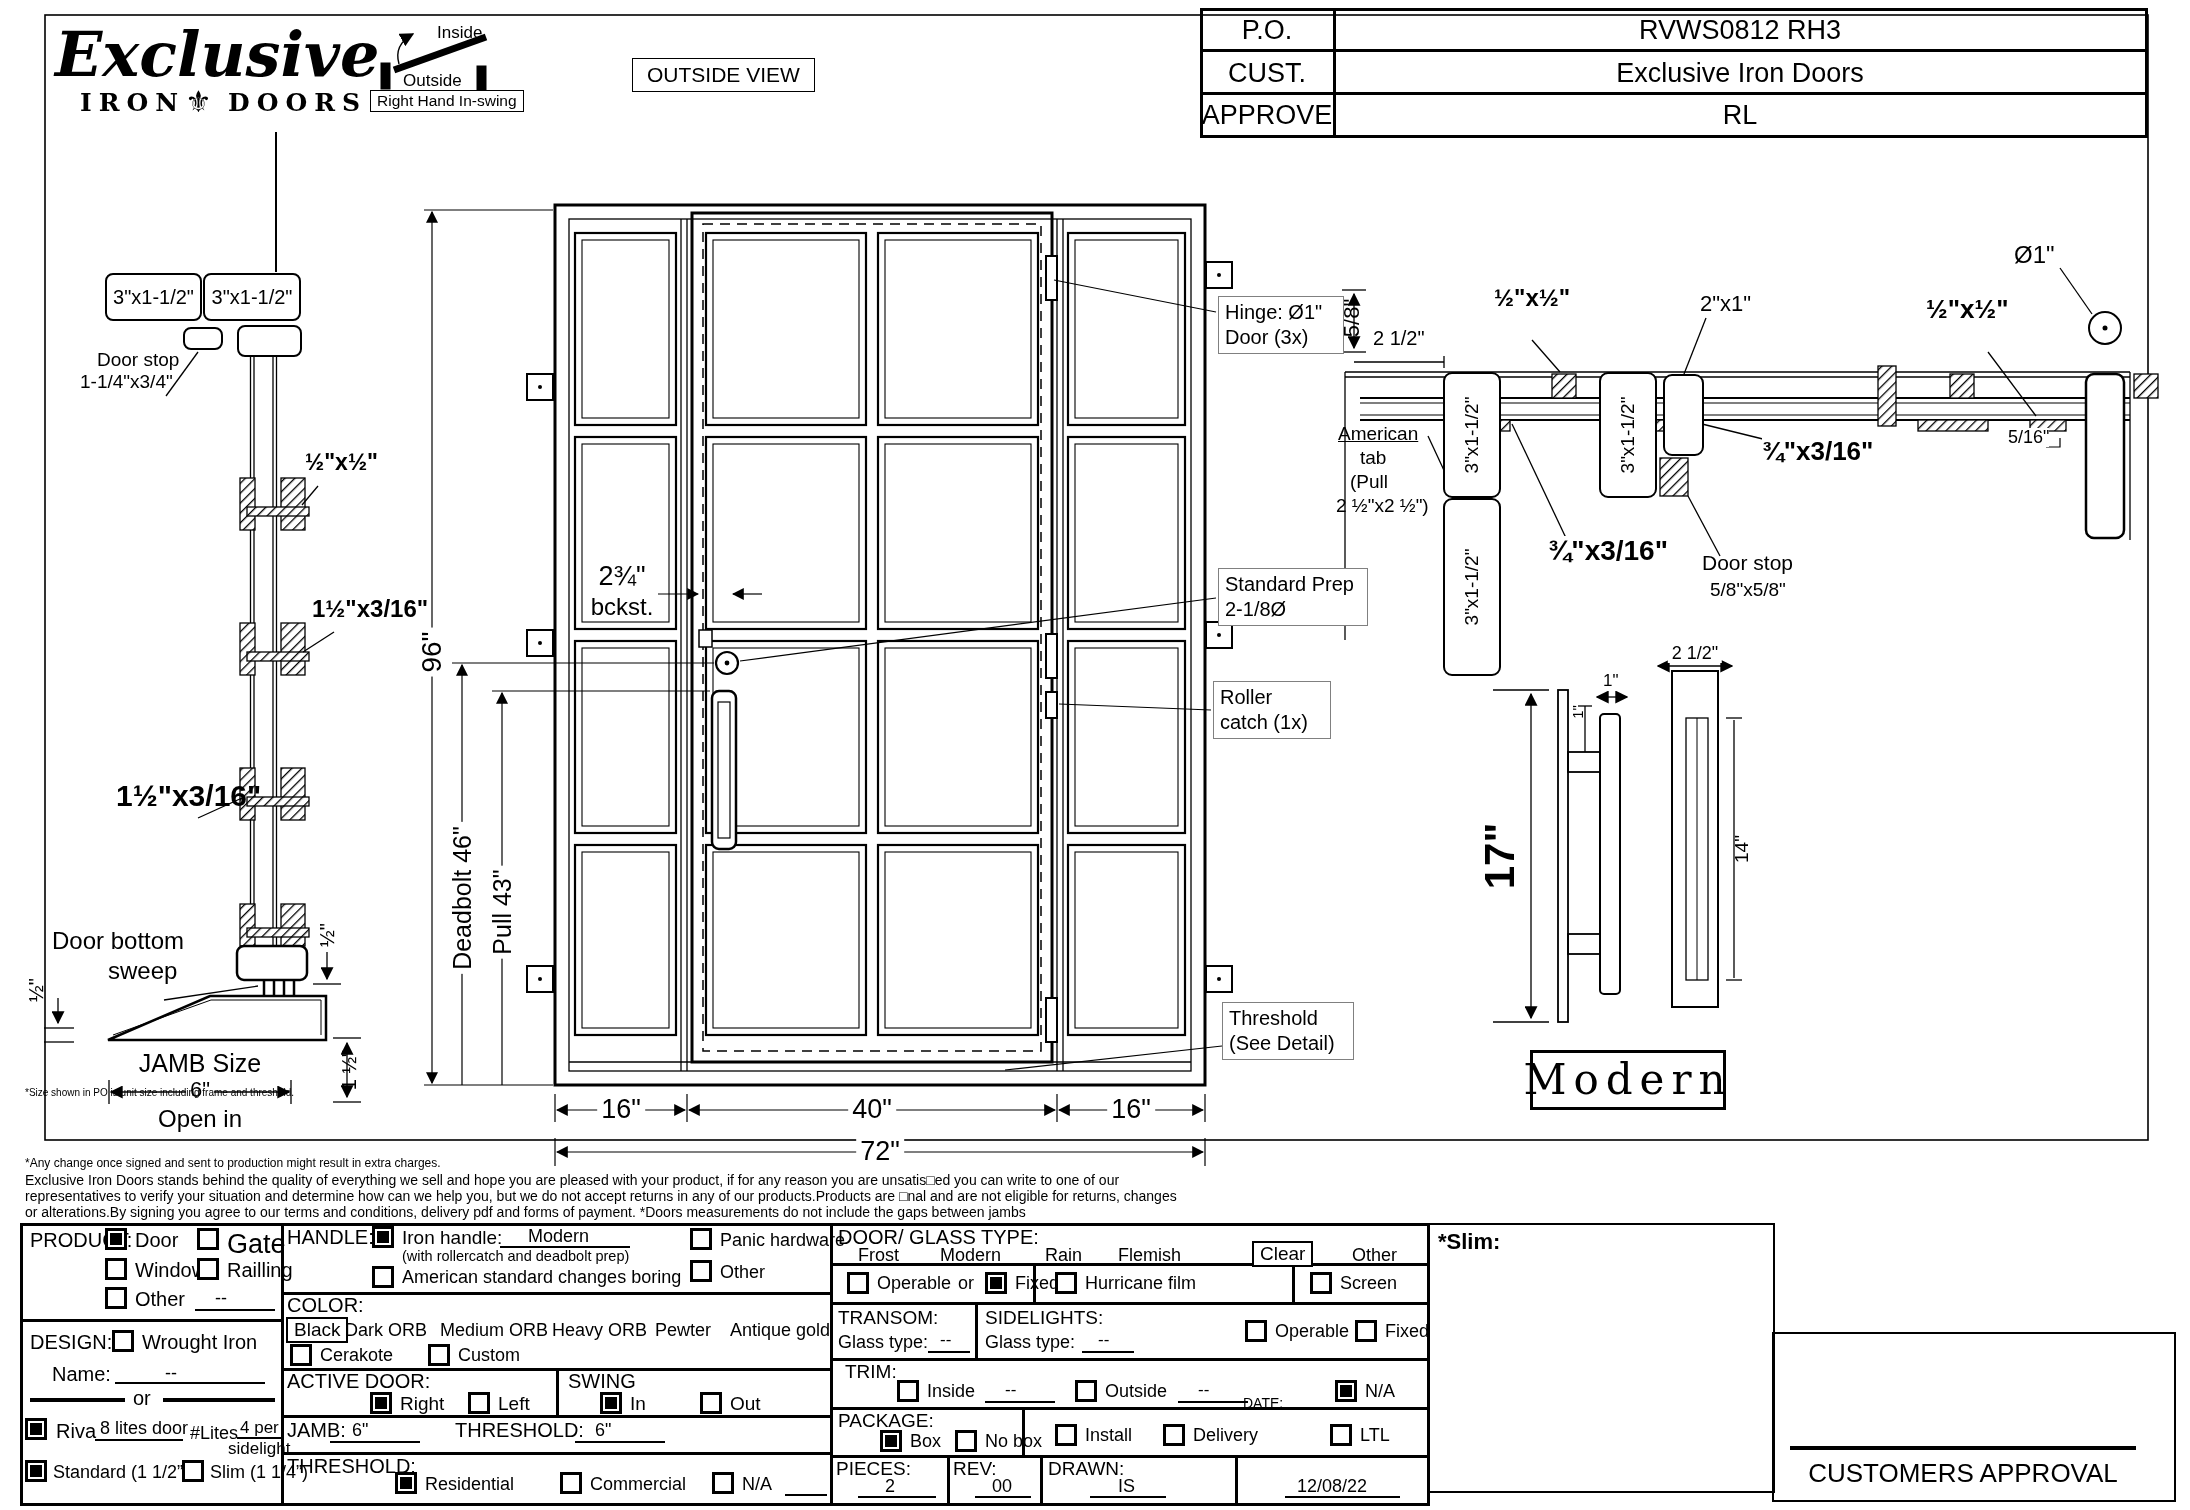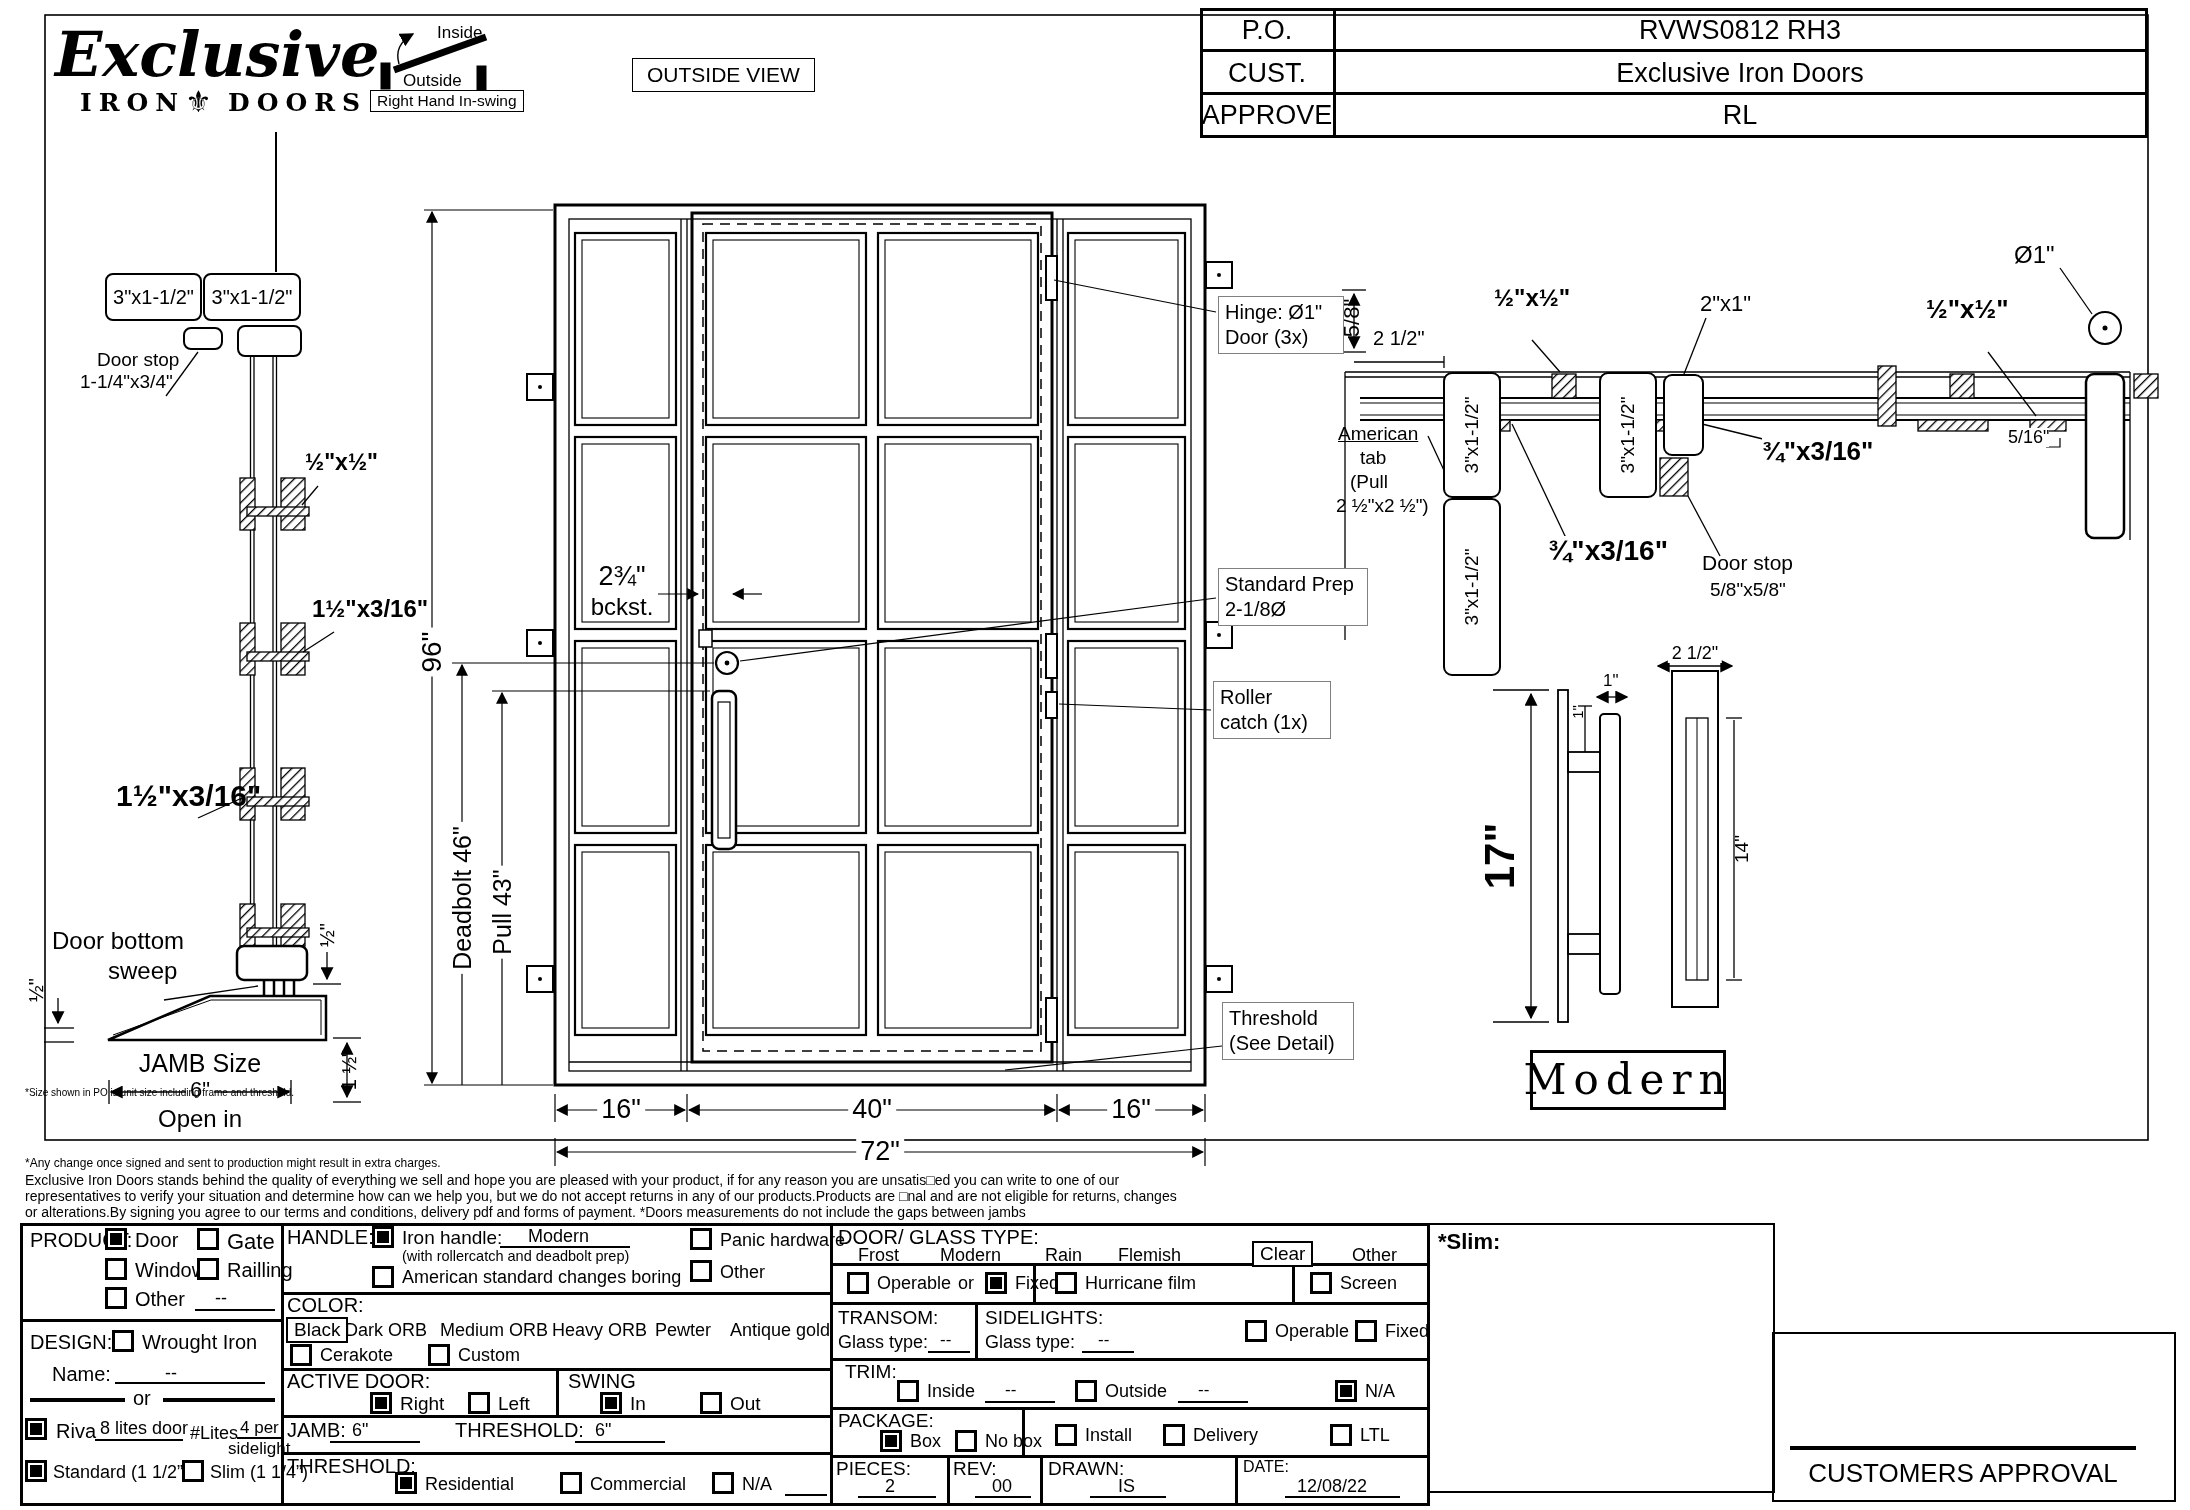--- a/index.html
+++ b/index.html
@@ -382,21 +382,21 @@
 <div class="vdiv" style="left:947px;top:1455px;width:3px;height:51px"></div>
 <div class="vdiv" style="left:1040px;top:1455px;width:3px;height:51px"></div>
 <div class="vdiv" style="left:1235px;top:1455px;width:3px;height:51px"></div>
 <div class="box" style="left:1427px;top:1223px;width:348px;height:270px;border-width:2.5px"></div>
 <div class="box" style="left:1772px;top:1332px;width:404px;height:170px;border-width:2.5px"></div>
 
 <div class="t" style="left:30px;top:1230px;font-size:20px">PRODUCT:</div>
 <span class="cb on" style="left:105px;top:1228px"></span>
 <div class="t" style="left:135px;top:1230px;font-size:20px">Door</div>
 <span class="cb" style="left:197px;top:1228px"></span>
-<div class="t" style="left:227px;top:1230px;font-size:22px">Gate</div>
+<div class="t" style="left:227px;top:1230px;font-size:27px">Gate</div>
 <span class="cb" style="left:105px;top:1258px"></span>
 <div class="t" style="left:135px;top:1260px;font-size:20px">Window</div>
 <span class="cb" style="left:197px;top:1258px"></span>
 <div class="t" style="left:227px;top:1260px;font-size:20px">Railling</div>
 <span class="cb" style="left:105px;top:1287px"></span>
 <div class="t" style="left:135px;top:1289px;font-size:20px">Other</div>
 <div class="t" style="left:215px;top:1289px;font-size:18px">--</div>
 <div class="ul" style="left:195px;top:1287px;width:80px;height:22px"></div>
 
 <div class="t" style="left:30px;top:1332px;font-size:20px">DESIGN:</div>
@@ -529,19 +529,19 @@
 
 <div class="t" style="left:836px;top:1459px;font-size:19px">PIECES:</div>
 <div class="t" style="left:885px;top:1477px;font-size:18px">2</div>
 <div class="ul" style="left:858px;top:1474px;width:78px;height:22px"></div>
 <div class="t" style="left:953px;top:1459px;font-size:19px">REV:</div>
 <div class="t" style="left:992px;top:1477px;font-size:18px">00</div>
 <div class="ul" style="left:975px;top:1474px;width:56px;height:22px"></div>
 <div class="t" style="left:1048px;top:1459px;font-size:19px">DRAWN:</div>
 <div class="t" style="left:1118px;top:1477px;font-size:18px">IS</div>
 <div class="ul" style="left:1090px;top:1474px;width:76px;height:22px"></div>
-<div class="t" style="left:1243px;top:1459px;font-size:16px">DATE:</div>
+<div class="t" style="left:1243px;top:1396px;font-size:14px">DATE:</div>
 <div class="t" style="left:1297px;top:1477px;font-size:18px">12/08/22</div>
 <div class="ul" style="left:1285px;top:1474px;width:115px;height:22px"></div>
 
 <div class="t" style="left:1438px;top:1230px;font-size:22px;font-weight:bold">*Slim:</div>
 <div class="vdiv" style="left:1790px;top:1446px;width:346px;height:4px"></div>
 <div class="t ctr" style="left:1963px;top:1460px;font-size:26px">CUSTOMERS APPROVAL</div>
 
 </body></html>

